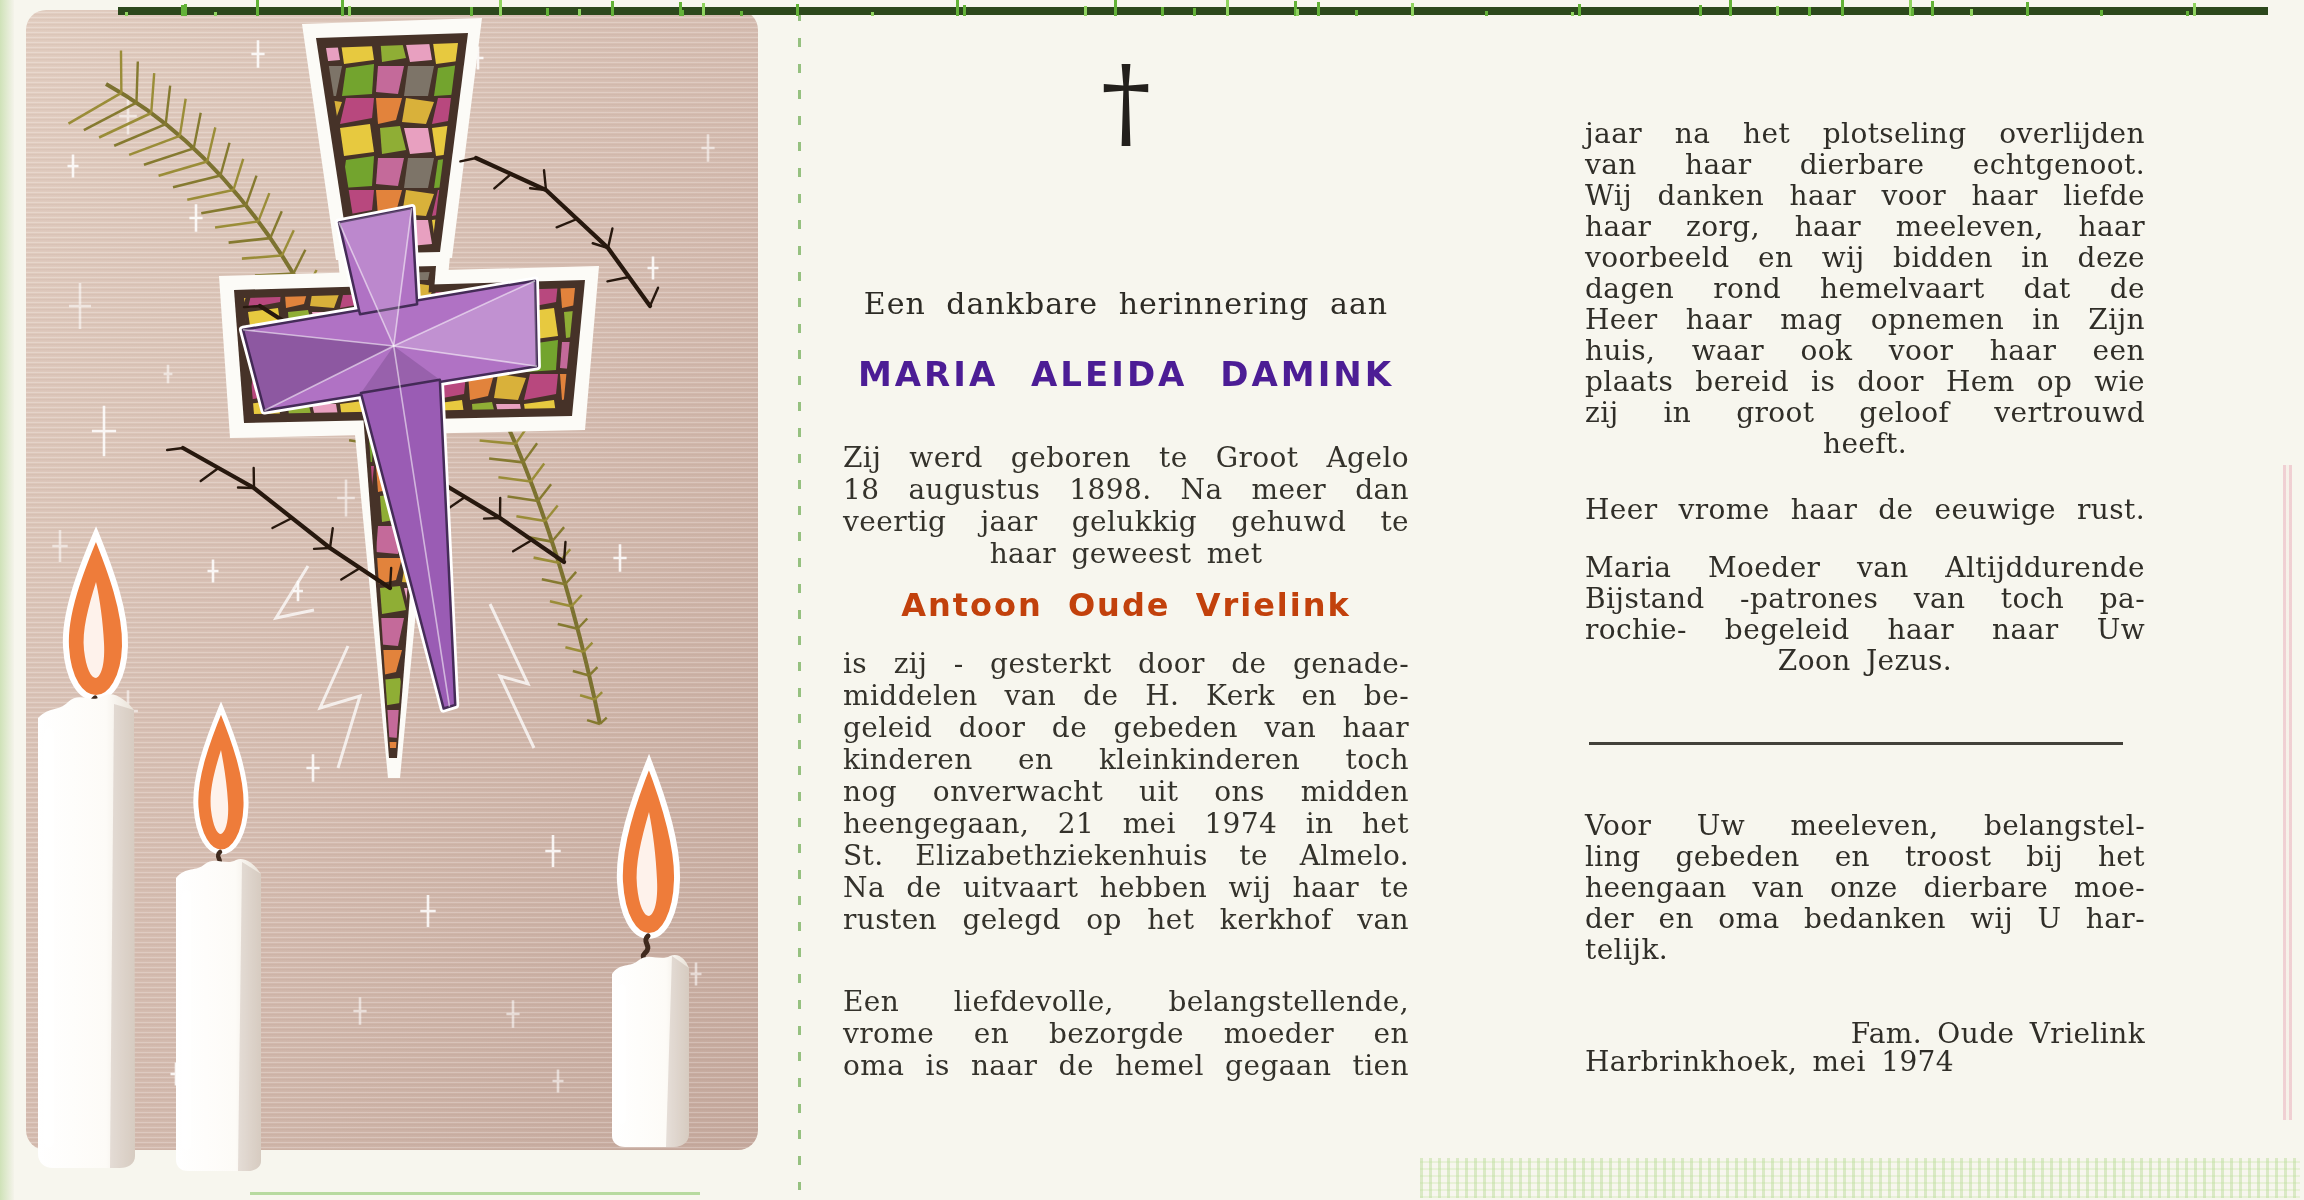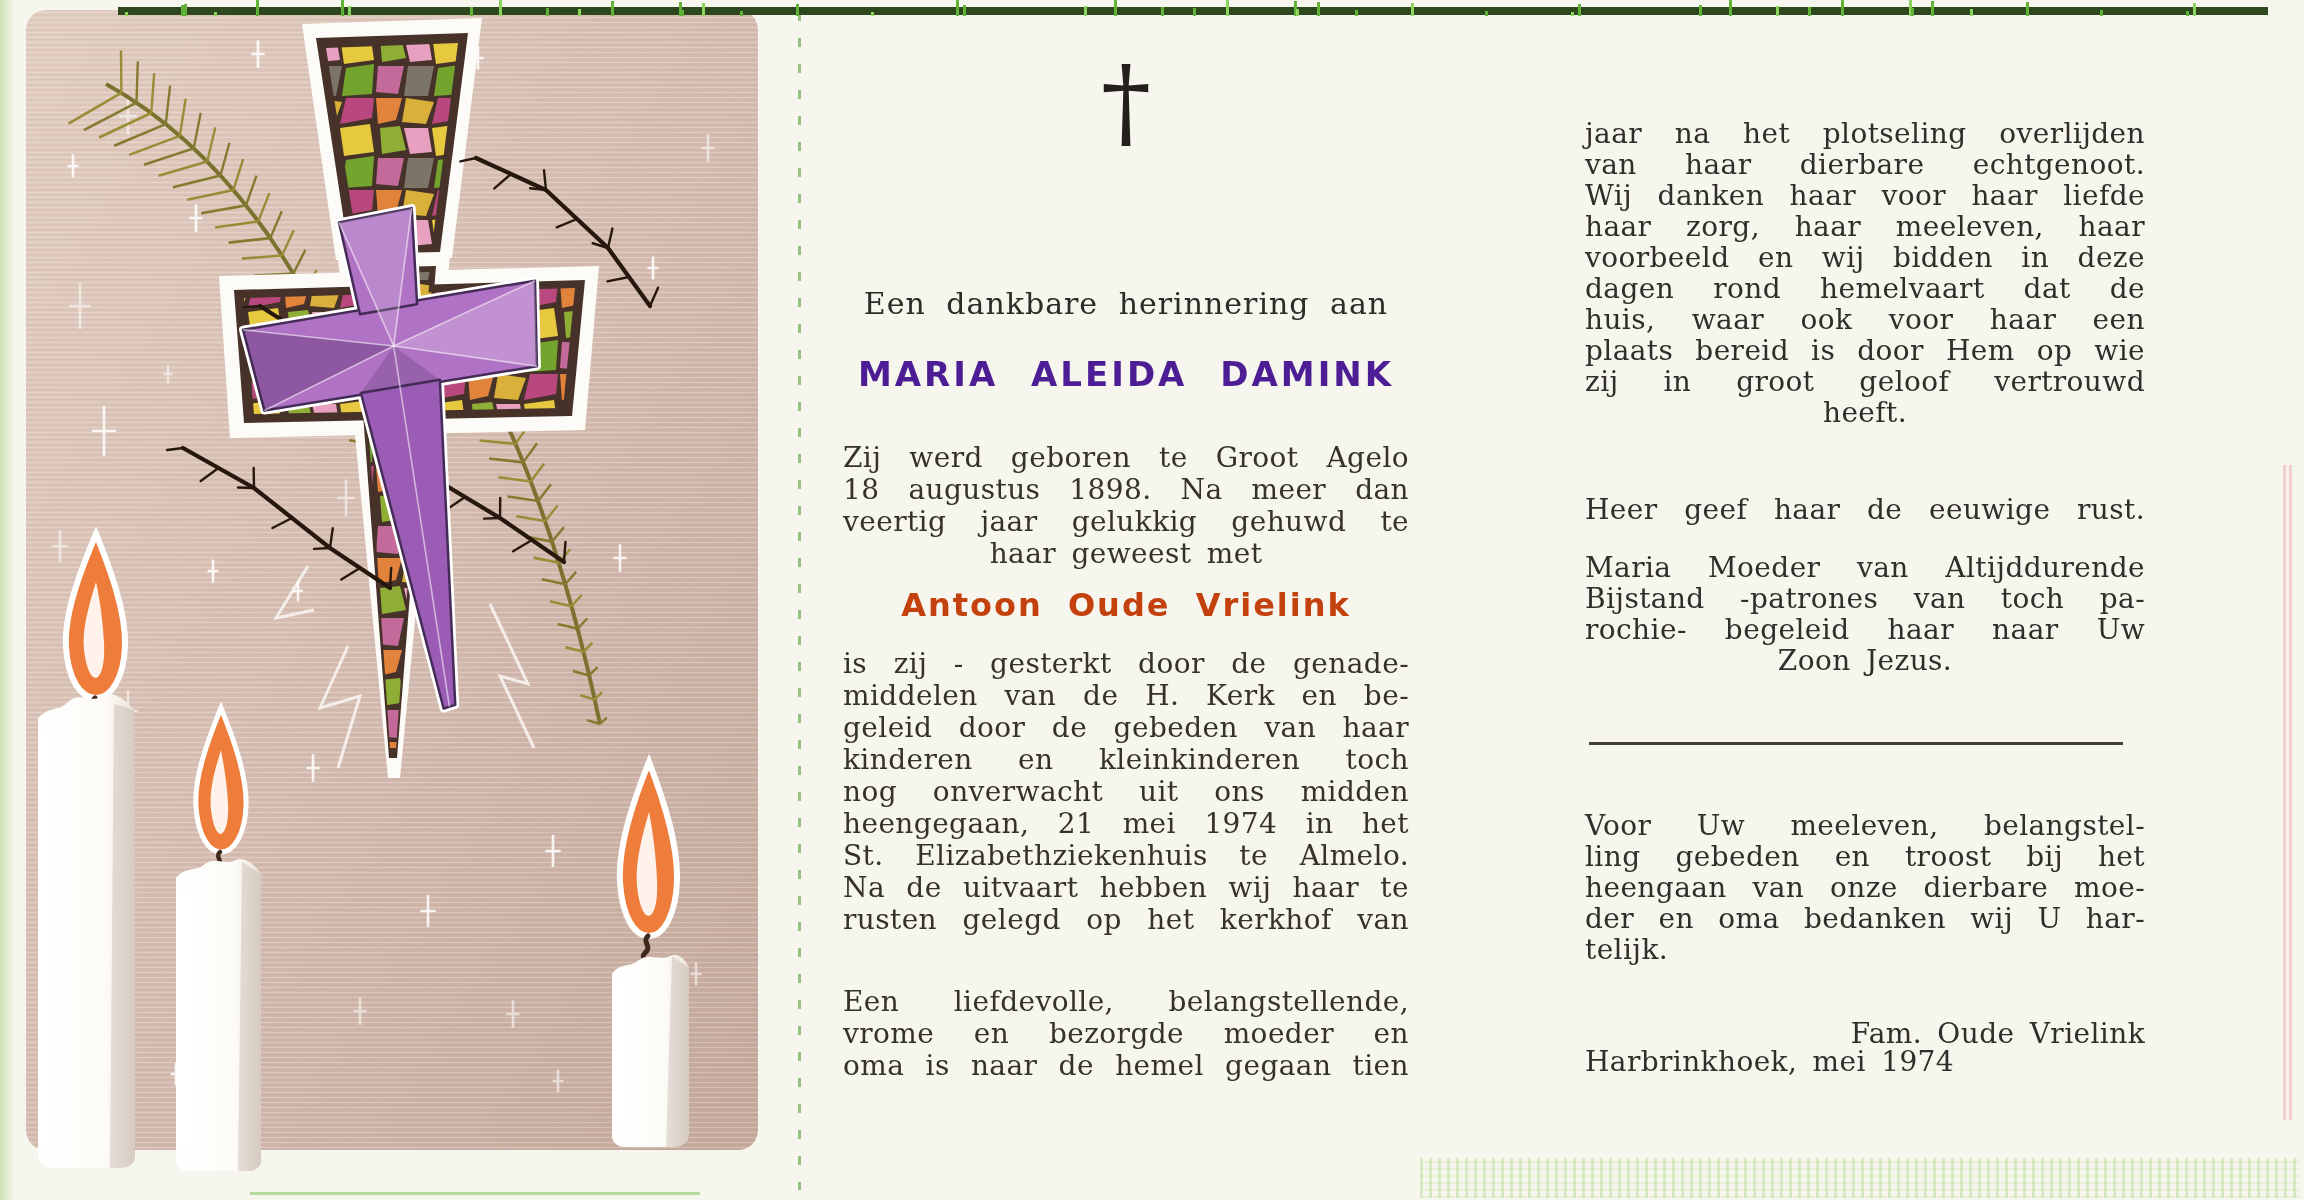--- a/index.html
+++ b/index.html
@@ -418,26 +418,27 @@
   </div>
 
   <div id="p2col" class="col p2">
     <div class="blk" style="top:118px">
       <div class="ln j">jaar na het plotseling overlijden</div>
       <div class="ln j">van haar dierbare echtgenoot.</div>
       <div class="ln j">Wij danken haar voor haar liefde</div>
       <div class="ln j">haar zorg, haar meeleven, haar</div>
       <div class="ln j">voorbeeld en wij bidden in deze</div>
       <div class="ln j">dagen rond hemelvaart dat de</div>
+      <div class="ln j">Heer haar mag opnemen in Zijn</div>
       <div class="ln j">huis, waar ook voor haar een</div>
       <div class="ln j">plaats bereid is door Hem op wie</div>
       <div class="ln j">zij in groot geloof vertrouwd</div>
       <div class="ln c">heeft.</div>
     </div>
-    <div class="blk ln j" style="top:494px">Heer geef haar de eeuwige rust.</div>
+    <div class="blk ln j" style="top:494px">Heer vrome haar de eeuwige rust.</div>
     <div class="blk" style="top:552px">
       <div class="ln j">Maria Moeder van Altijddurende</div>
       <div class="ln j">Bijstand -patrones van toch pa-</div>
       <div class="ln j">rochie- begeleid haar naar Uw</div>
       <div class="ln c">Zoon Jezus.</div>
     </div>
     <div class="divider" style="top:742px"></div>
     <div class="blk" style="top:810px">
       <div class="ln j">Voor Uw meeleven, belangstel-</div>
       <div class="ln j">ling gebeden en troost bij het</div>

